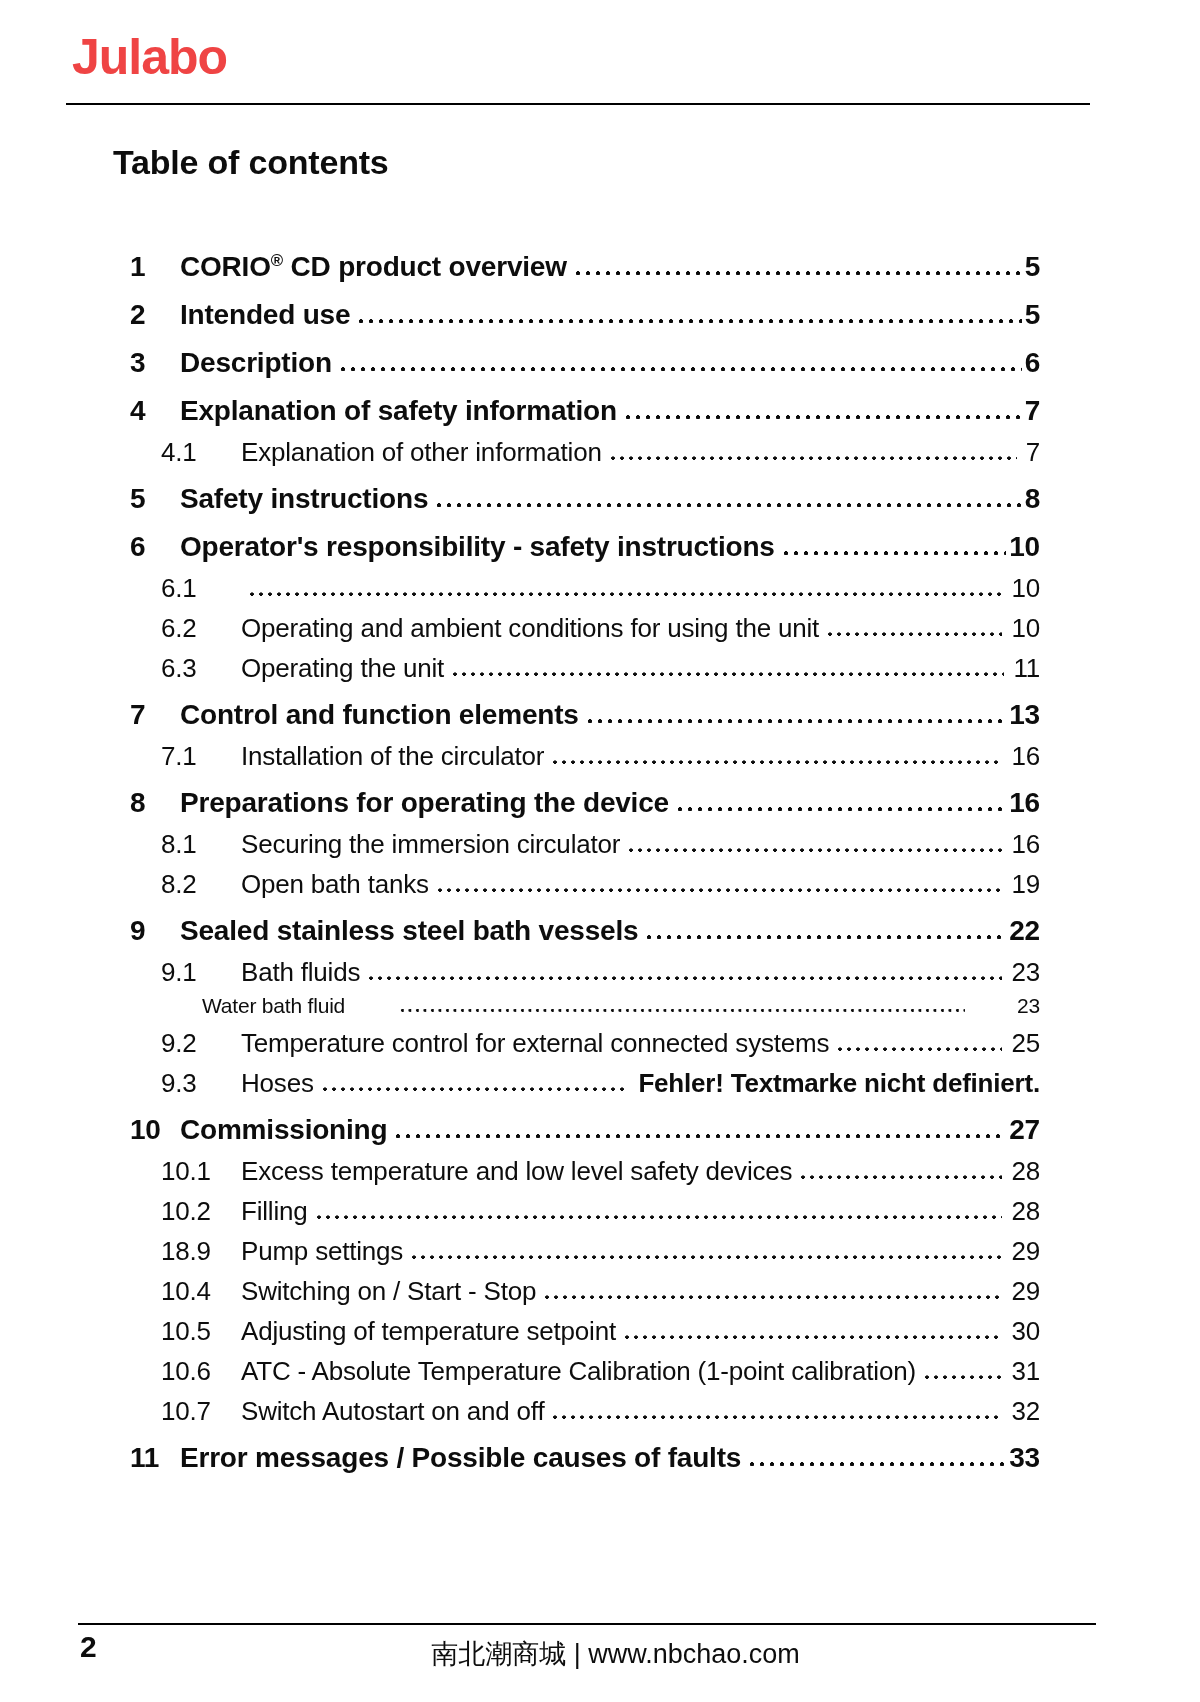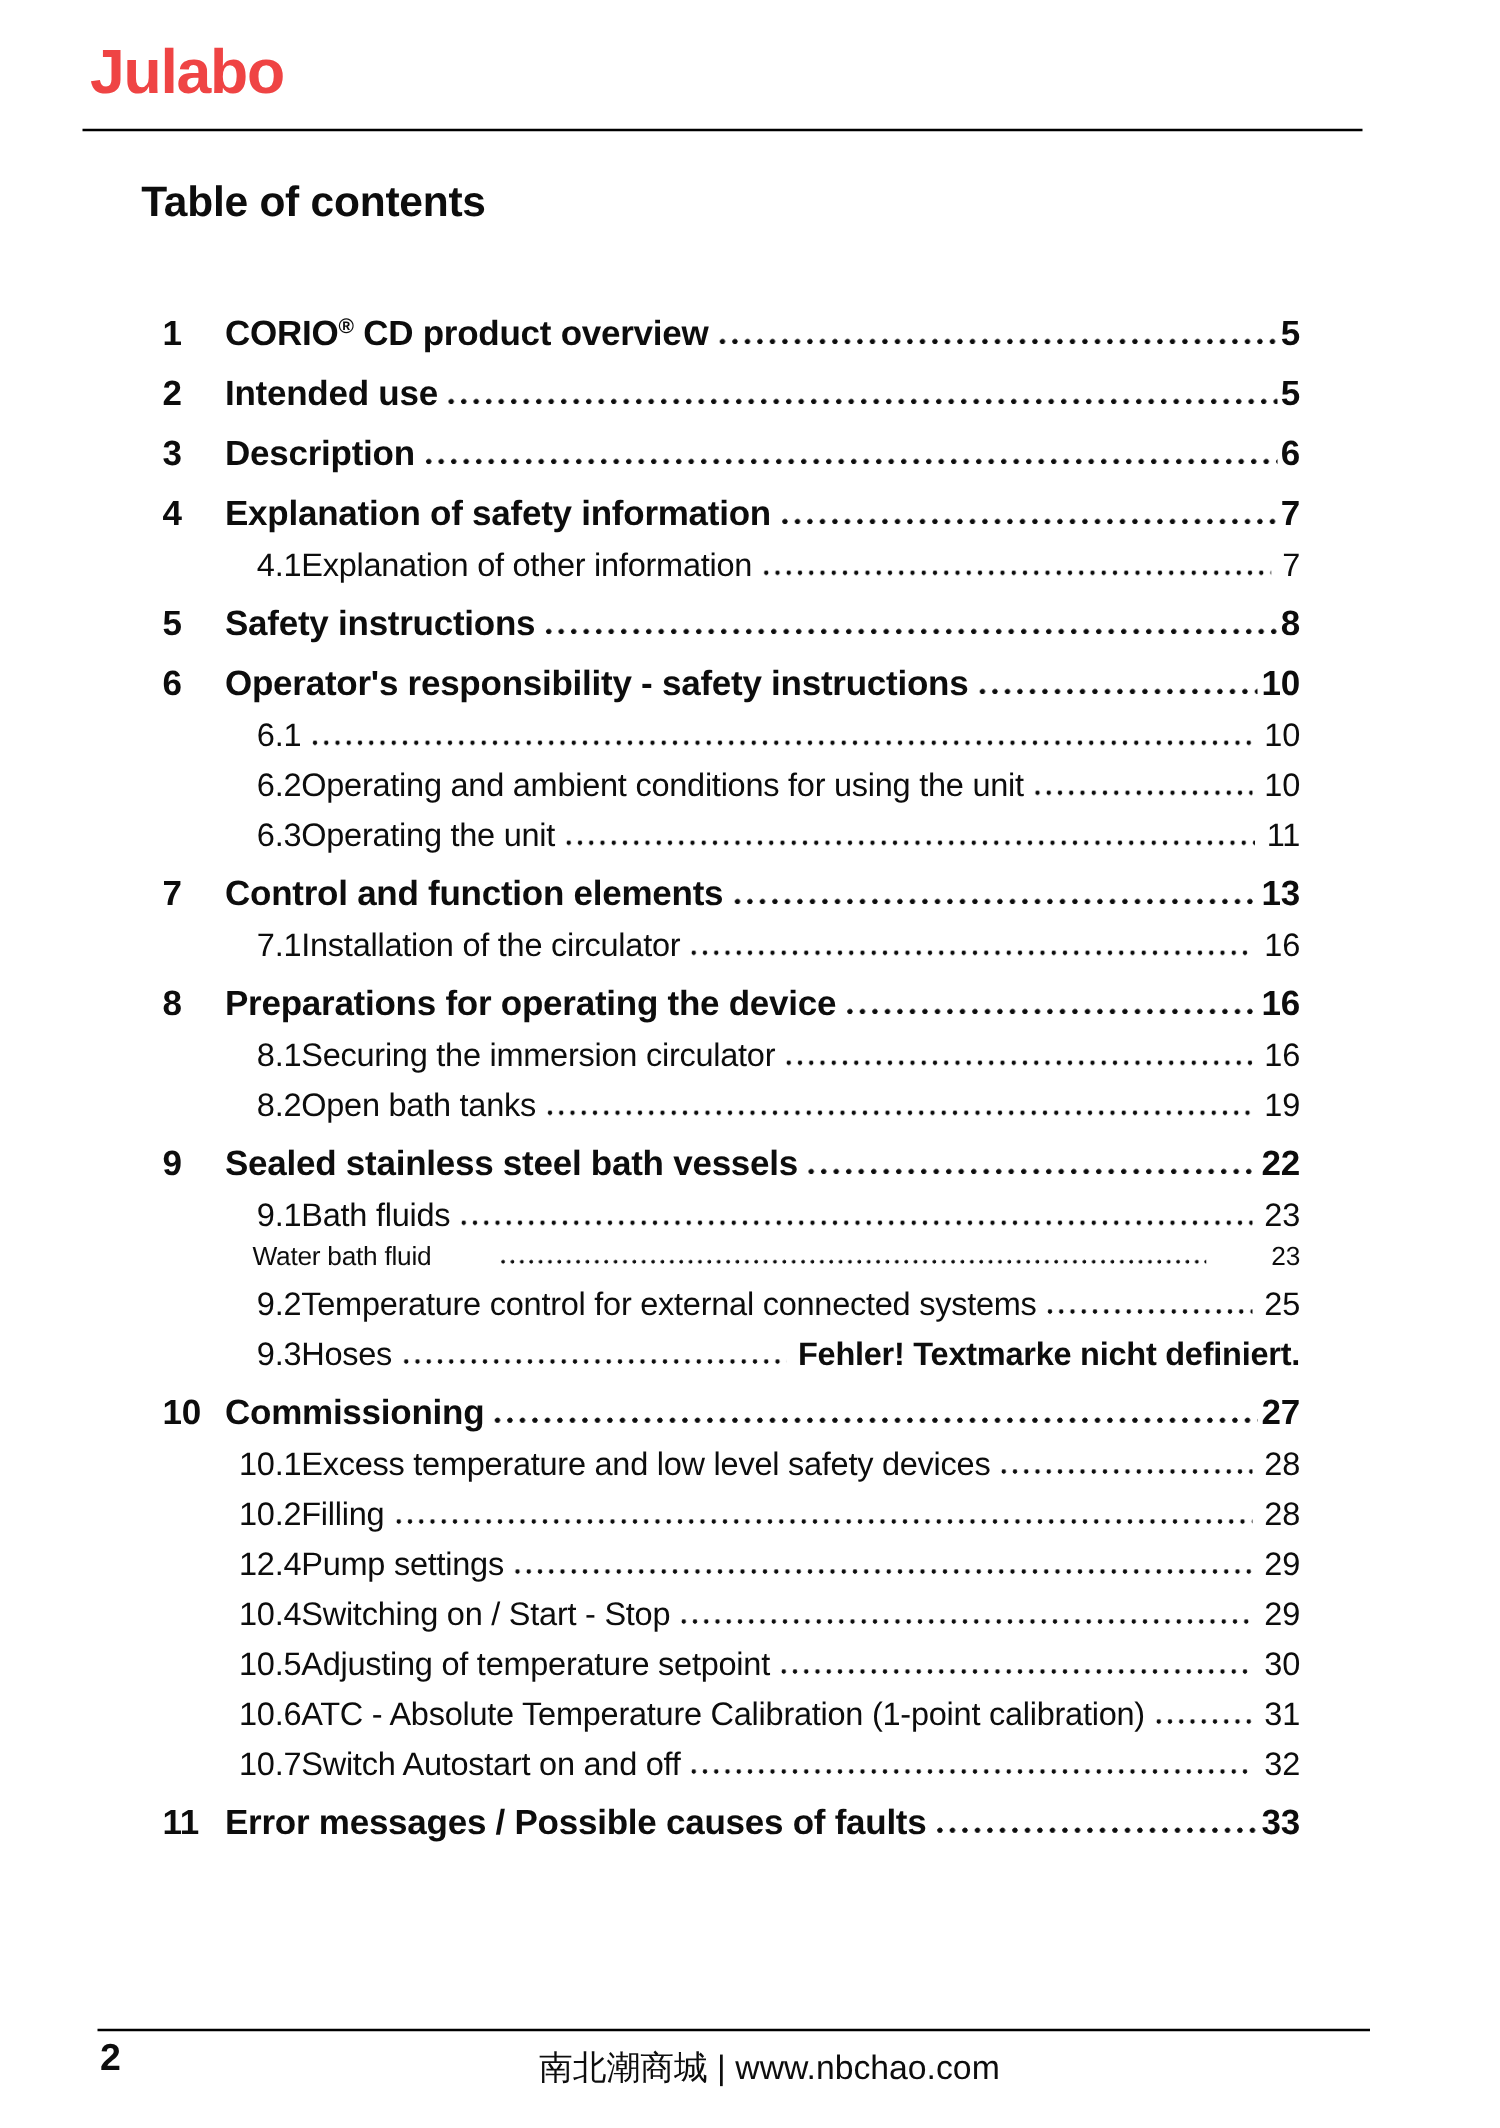--- a/index.html
+++ b/index.html
@@ -24,21 +24,21 @@
     font-size:34px; font-weight:bold; color:#0d0d0d;
   }
   .toc {
     position:absolute; left:130px; top:228px; width:910px;
   }
   .toc-row { display:flex; align-items:baseline; }
   .toc-row .num   { flex:0 0 auto; }
   .toc-row .title { white-space:nowrap; }
   .lvl1 { font-weight:bold; font-size:28px; line-height:31px; margin-top:17px; }
   .lvl1 .num { width:50px; }
-  .lvl2 { font-size:26px; line-height:28px; margin-top:12px; padding-left:31px;text-align:right; }
+  .lvl2 { font-size:26px; line-height:28px; margin-top:12px; padding-left:31px; }
   .lvl2 .num { width:80px; }
   .lvl3 { font-size:21px; line-height:23px; margin-top:8px; padding-left:72px;gap:47px; }
   sup { font-size:60%; vertical-align:super; }
   .leader {
     flex:1 1 auto; min-width:14px; height:6px;
     align-self:baseline; margin:0 3px 0 8px;
     background-image:radial-gradient(circle at 3px 3.2px, currentColor 1.6px, transparent 2.0px);
     background-size:9px 6px; background-repeat:repeat-x; background-position:left bottom;
   }
   .lvl1 .leader {
@@ -203,21 +203,21 @@
       <span class="leader"></span>
       <span class="pg">28</span>
     </div>
     <div class="toc-row lvl2">
       <span class="num">10.2</span>
       <span class="title">Filling</span>
       <span class="leader"></span>
       <span class="pg">28</span>
     </div>
     <div class="toc-row lvl2">
-      <span class="num">12.4</span>
+      <span class="num">18.9</span>
       <span class="title">Pump settings</span>
       <span class="leader"></span>
       <span class="pg">29</span>
     </div>
     <div class="toc-row lvl2">
       <span class="num">10.4</span>
       <span class="title">Switching on / Start - Stop</span>
       <span class="leader"></span>
       <span class="pg">29</span>
     </div>

